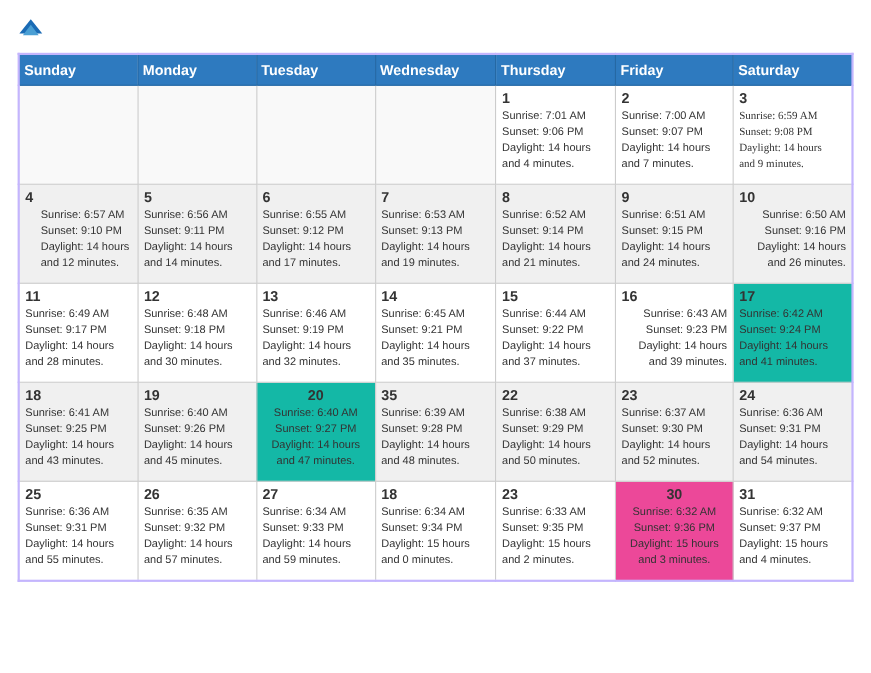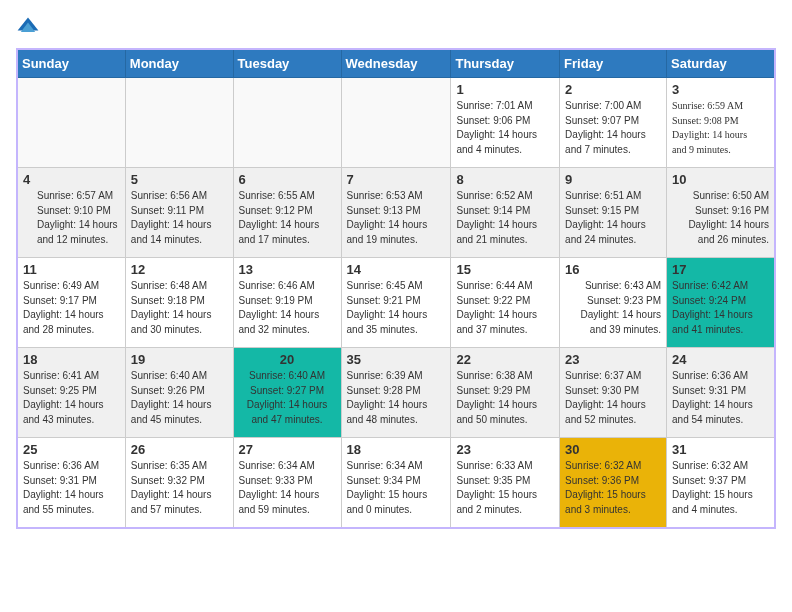--- a/index.html
+++ b/index.html
@@ -323,21 +323,21 @@
 Daylight: 15 hours
 and 0 minutes.</div>
         </td>
         <td style="background: rgb(255, 255, 255);">
           <span class="day-number">23</span>
           <div class="day-info" style="white-space: pre-line;">Sunrise: 6:33 AM
 Sunset: 9:35 PM
 Daylight: 15 hours
 and 2 minutes.</div>
         </td>
-        <td style="background: #eab308;">
+        <td style="background: #ec4899; text-align: center;">
           <span class="day-number">30</span>
           <div class="day-info" style="white-space: pre-line;">Sunrise: 6:32 AM
 Sunset: 9:36 PM
 Daylight: 15 hours
 and 3 minutes.</div>
         </td>
         <td style="background: rgb(255, 255, 255);">
           <span class="day-number">31</span>
           <div class="day-info" style="white-space: pre-line;">Sunrise: 6:32 AM
 Sunset: 9:37 PM

